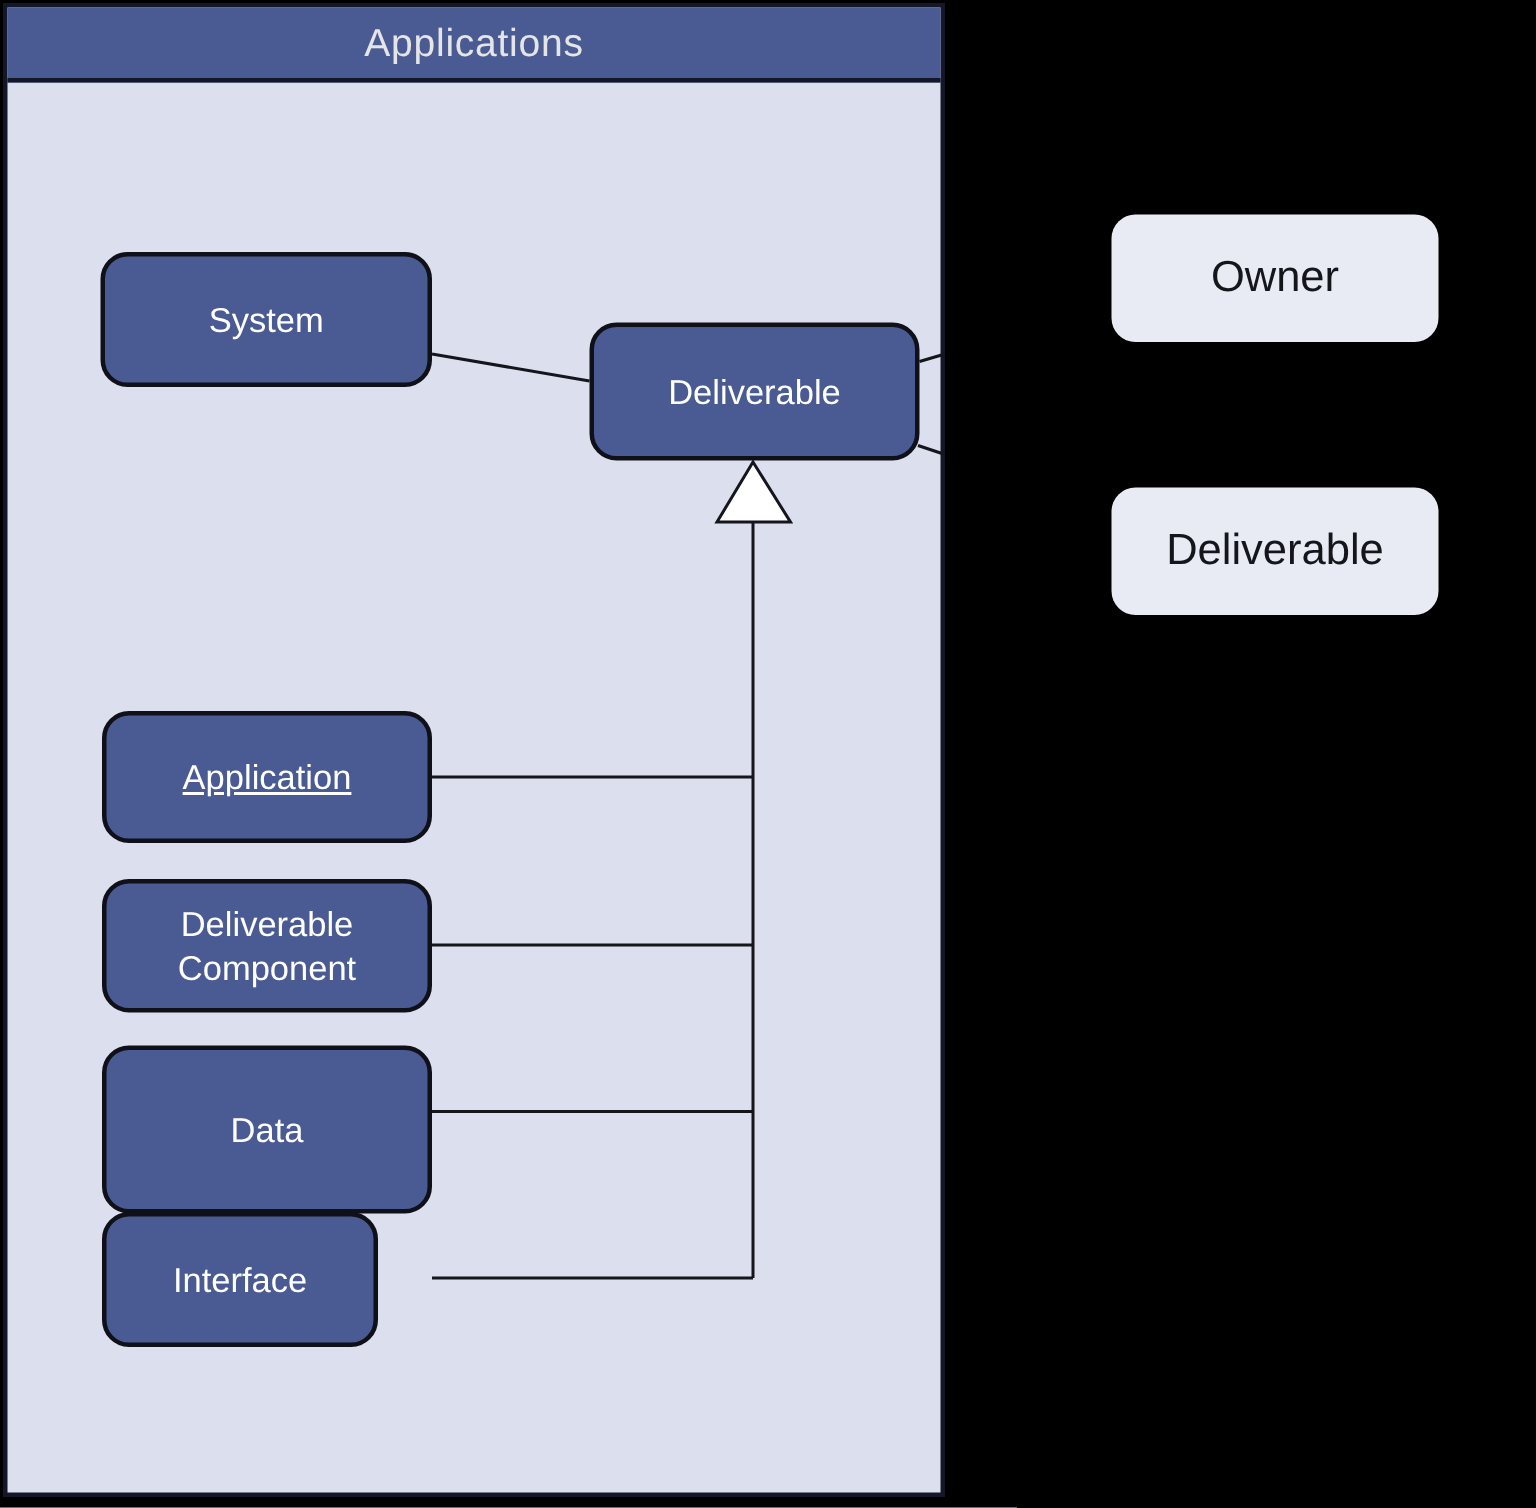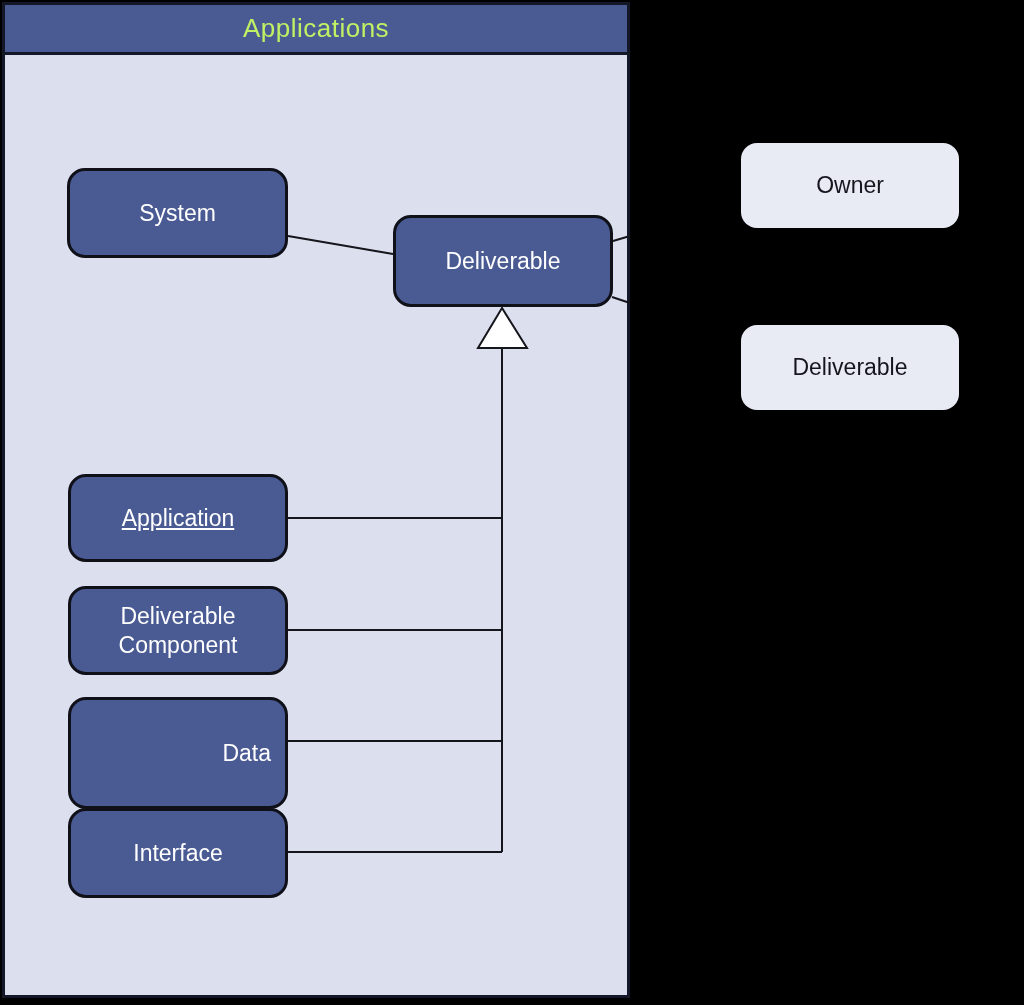--- a/index.html
+++ b/index.html
@@ -20,21 +20,21 @@
     border: 3px solid #131728;
   }
   .group-header {
     width: 100%;
     height: 50px;
     background: #4a5b94;
     border-bottom: 3px solid #131728;
     display: flex;
     align-items: center;
     justify-content: center;
-    color: #bef264;
+    color: #e5e5e5;
     font-size: 26px;
     letter-spacing: 0.5px;
   }
 
   
   svg.edges {
     position: absolute;
     left: 0; top: 0;
     width: 1024px; height: 1005px;
     z-index: 1;
@@ -56,30 +56,30 @@
     border-radius: 18px;
     color: #ffffff;
     font-size: 23px;
     line-height: 1.25;
     padding: 0 14px;
   }
   .node.light {
     background: #e9ebf4;
     border-radius: 16px;
     color: #15151c;
-    font-size: 23px;
+    font-size: 29px;
     text-align: right;
   }
 
   .pos-system        { left: 67px;  top: 168px; width: 221px; height: 90px; }
   .pos-deliverable   { left: 393px; top: 215px; width: 220px; height: 92px; }
   .pos-application   { left: 68px;  top: 474px; width: 220px; height: 88px; text-decoration: underline; }
   .pos-app-component { left: 68px;  top: 586px; width: 220px; height: 89px; }
-  .pos-data          { left: 68px;  top: 697px; width: 220px; height: 112px; justify-content: flex-end; }
-  .pos-interface     { left: 68px;  top: 808px; width: 220px; height: 90px; }
+  .pos-data          { left: 68px;  top: 697px; width: 220px; height: 112px; }
+  .pos-interface     { left: 68px;  top: 808px; width: 184px; height: 90px; }
   .pos-owner           { left: 741px; top: 143px; width: 218px; height: 85px; }
   .pos-deliverable-ext { left: 741px; top: 325px; width: 218px; height: 85px; }
 </style>
 </head>
 <body>
 
 <div class="group">
   <div class="group-header">
     <span>Applications</span>
   </div>

